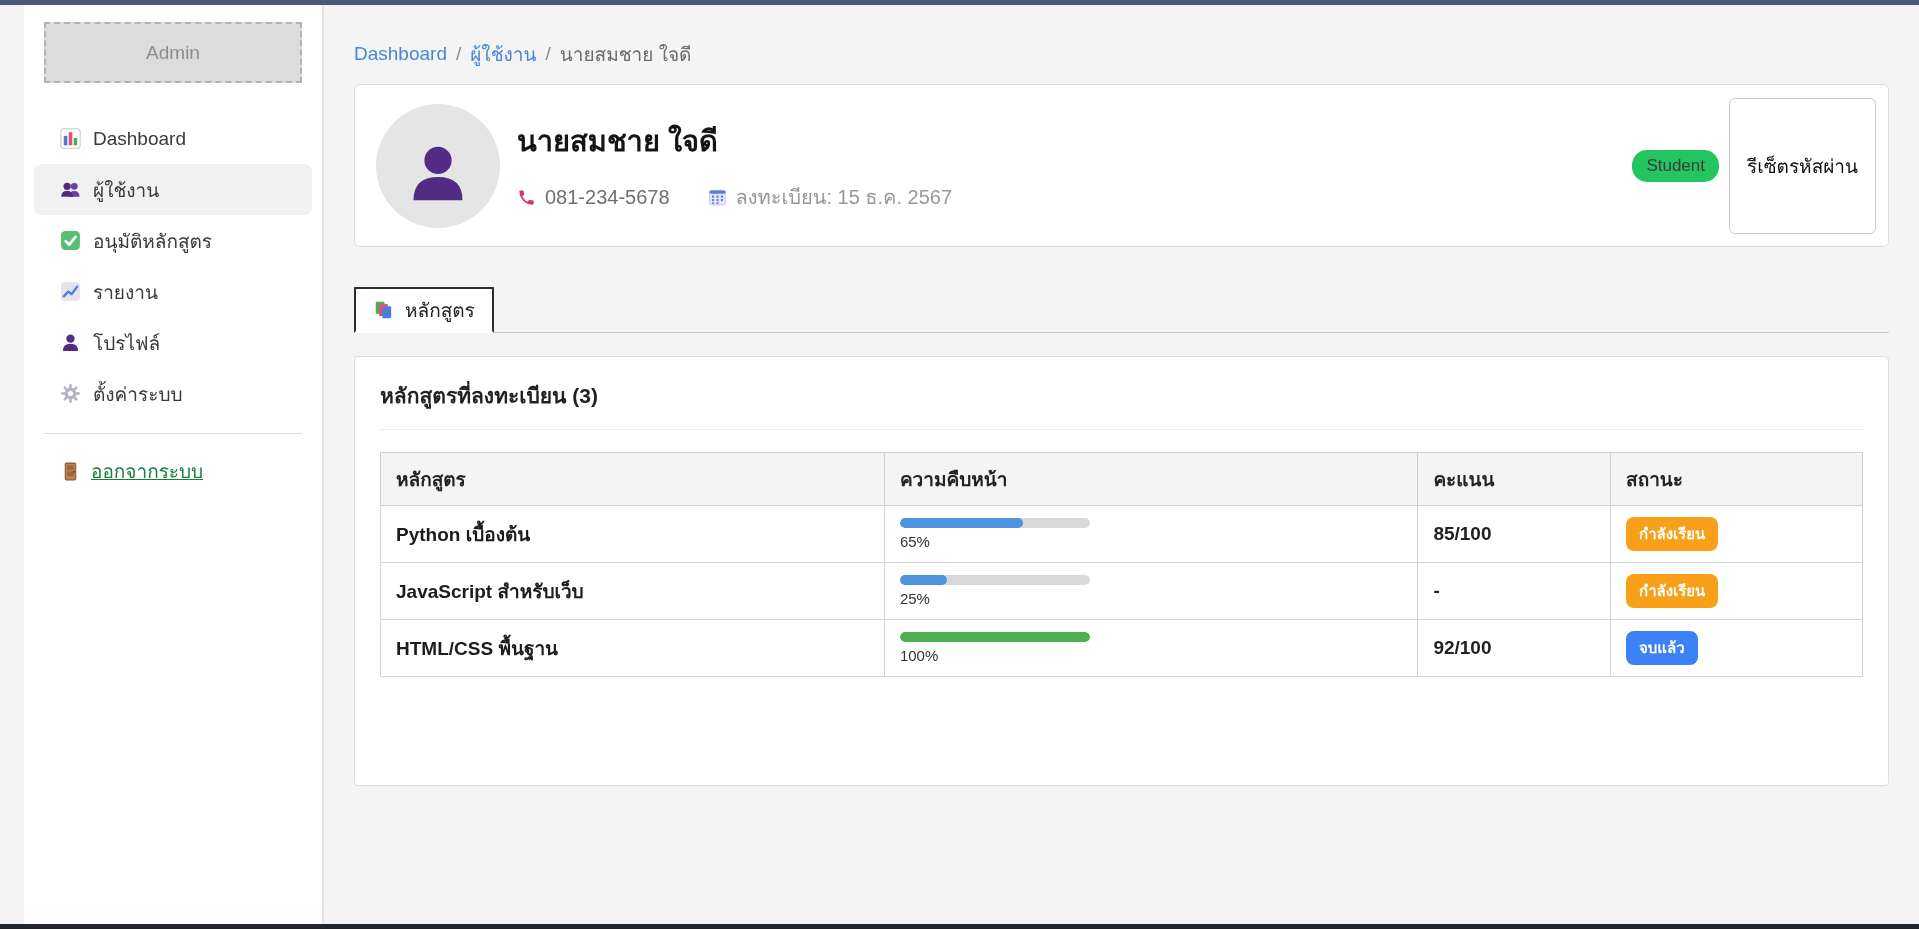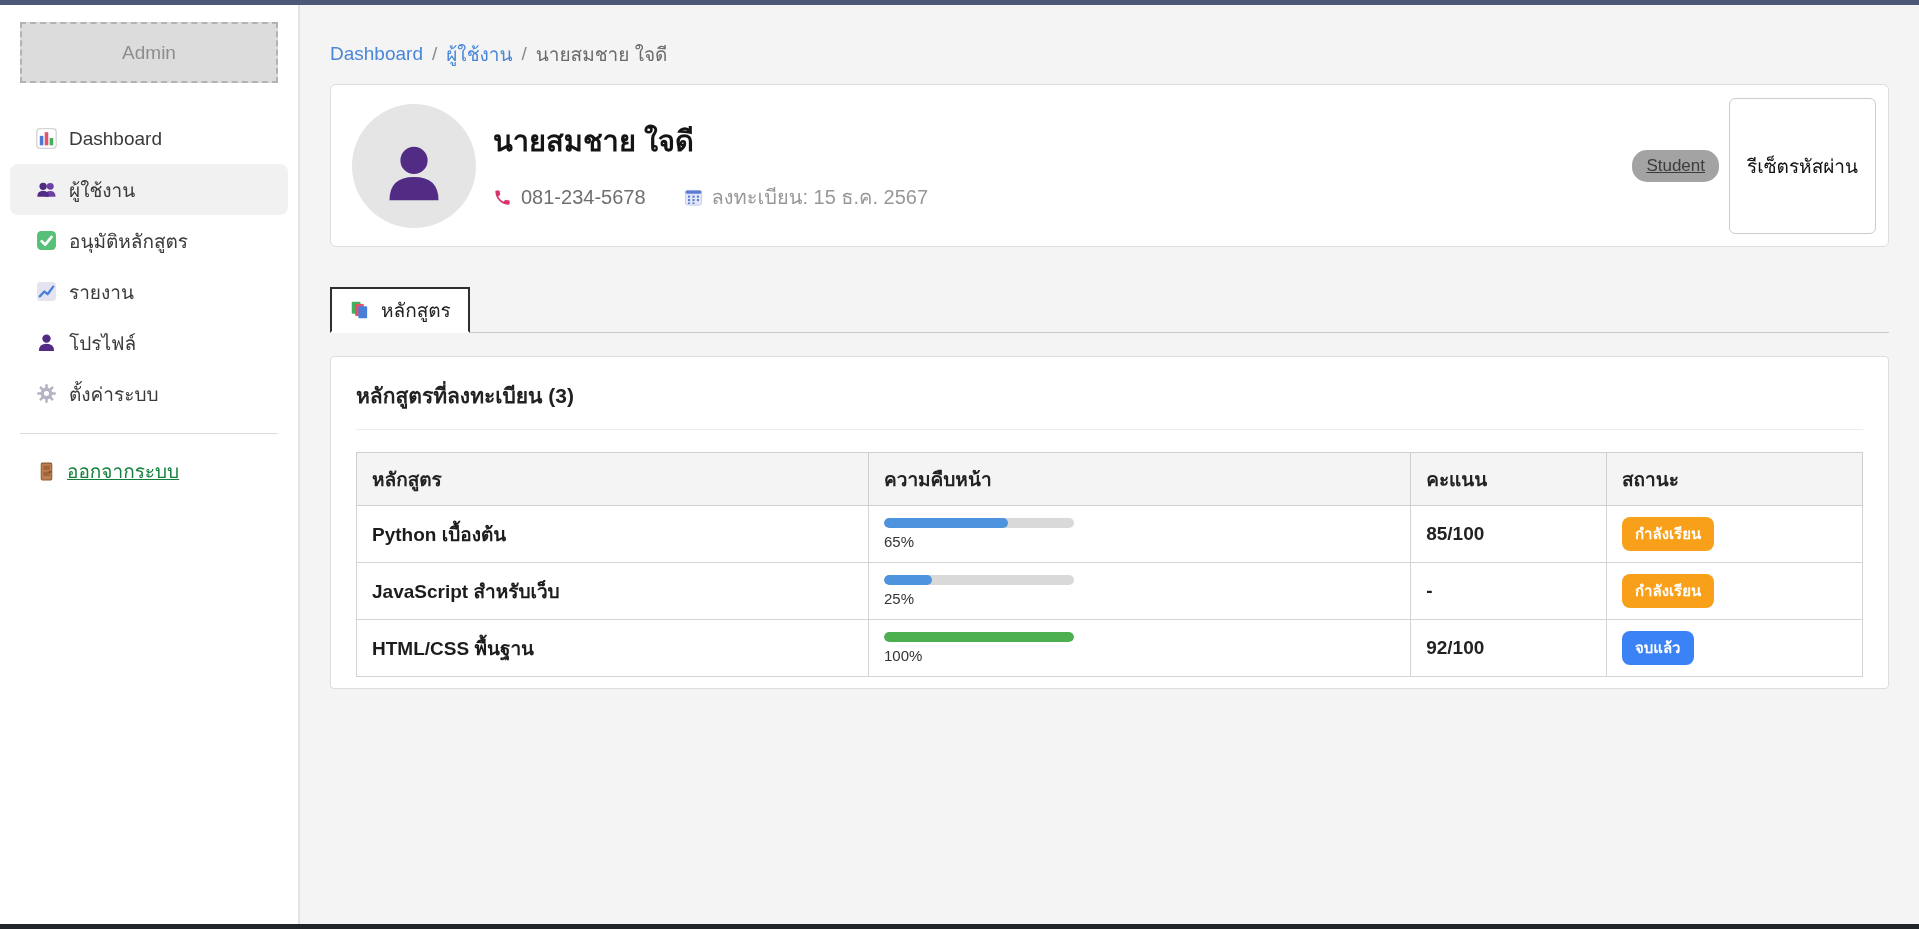--- a/index.html
+++ b/index.html
@@ -4,21 +4,21 @@
 <style>
   * { margin:0; padding:0; box-sizing:border-box; }
   html,body { width:1919px; height:929px; overflow:hidden; }
   body {
     font-family:"Liberation Sans","DejaVu Sans",sans-serif;
     background:#f4f4f5; color:#222;
     display:flex; flex-direction:column;
   }
   .topbar { height:5px; background:#4d5878; flex:none; }
   .bottombar { height:5px; background:#20242b; flex:none; }
-  .app { flex:1; display:flex; min-height:0; }
+  .app { flex:1; display:flex; min-height:0;padding-left:24px; }
 
   
   .sidebar { width:300px; flex:none; background:#ffffff; border-right:2px solid #e3e3e3; padding-top:17px; position:relative; }
   .brand {
     margin:0 20px; height:61px; background:#dcdcdc; border:2px dashed #b3b3b3;
     display:flex; align-items:center; justify-content:center;
     color:#8d8d8d; font-size:19px;
   }
   .nav { margin-top:30px; }
   .nav-item {
@@ -53,22 +53,22 @@
   .user-info { margin-left:17px; flex:1; min-width:0; }
   .user-name { font-size:29px; font-weight:bold; color:#141414; }
   .user-sub { margin-top:13px; font-size:20px; color:#9b9b9b; }
   .user-meta { margin-top:17px; display:flex; align-items:center; gap:38px; }
   .meta-item { display:flex; align-items:center; gap:9px; font-size:20px; }
   .meta-item .ic { width:19px; height:19px; }
   .meta-phone { color:#6f6f6f; }
   .meta-reg { color:#989898; }
   .card-actions { display:flex; align-items:center; gap:9px; flex:none; }
   .role-badge {
-    background:#a3a3a3; color:#3c3c3c; font-size:17px;
-    padding:6px 14px; border-radius:15px; margin-right:1px;text-decoration:underline;
+    background:#22c55e; color:#3c3c3c; font-size:17px;
+    padding:6px 14px; border-radius:15px; margin-right:1px;
   }
   .btn-edit {
     width:83px; height:138px; background:#4d93dd; border:none; border-radius:4px;
     color:#fff; font-size:19px; text-decoration:underline; cursor:pointer;
     font-family:inherit;
   }
   .btn-reset {
     width:147px; height:136px; background:#fff; border:1px solid #ccc; border-radius:6px;
     color:#111; font-size:19px; cursor:pointer; font-family:inherit;
   }
@@ -76,21 +76,21 @@
   
   .tabstrip { margin-top:40px; border-bottom:1px solid #c9c9c9; }
   .tab {
     display:inline-flex; align-items:center; gap:10px; height:46px; padding:0 17px;
     background:#fff; border:2px solid #2f2f2f; border-bottom:2px solid #fff;
     margin-bottom:-1px; font-size:19px; color:#222; cursor:pointer; position:relative; top:0;
   }
   .tab .ic { width:22px; height:22px; }
 
   
-  .panel { margin-top:23px; background:#fff; border:1px solid #ddd; border-radius:4px; padding:22px 25px 25px; height:333px; }
+  .panel { margin-top:23px; background:#fff; border:1px solid #ddd; border-radius:4px; padding:22px 25px 25px; height:430px; }
   .panel-title { font-size:21px; font-weight:bold; color:#222; }
   .panel-divider { border:none; border-top:1px solid #ececec; margin-top:17px; }
 
   table.courses { width:100%; border-collapse:collapse; margin-top:22px; }
   .courses th {
     background:#f4f4f4; border:1px solid #cfcfcf; text-align:left;
     font-size:19px; font-weight:bold; color:#222; padding:11px 15px;
   }
   .courses td { border:1px solid #d4d4d4; padding:11px 15px; font-size:19px; vertical-align:middle; }
   .col-course { width:34%; } .col-progress { width:36%; } .col-score { width:13%; } .col-status { width:17%; }

